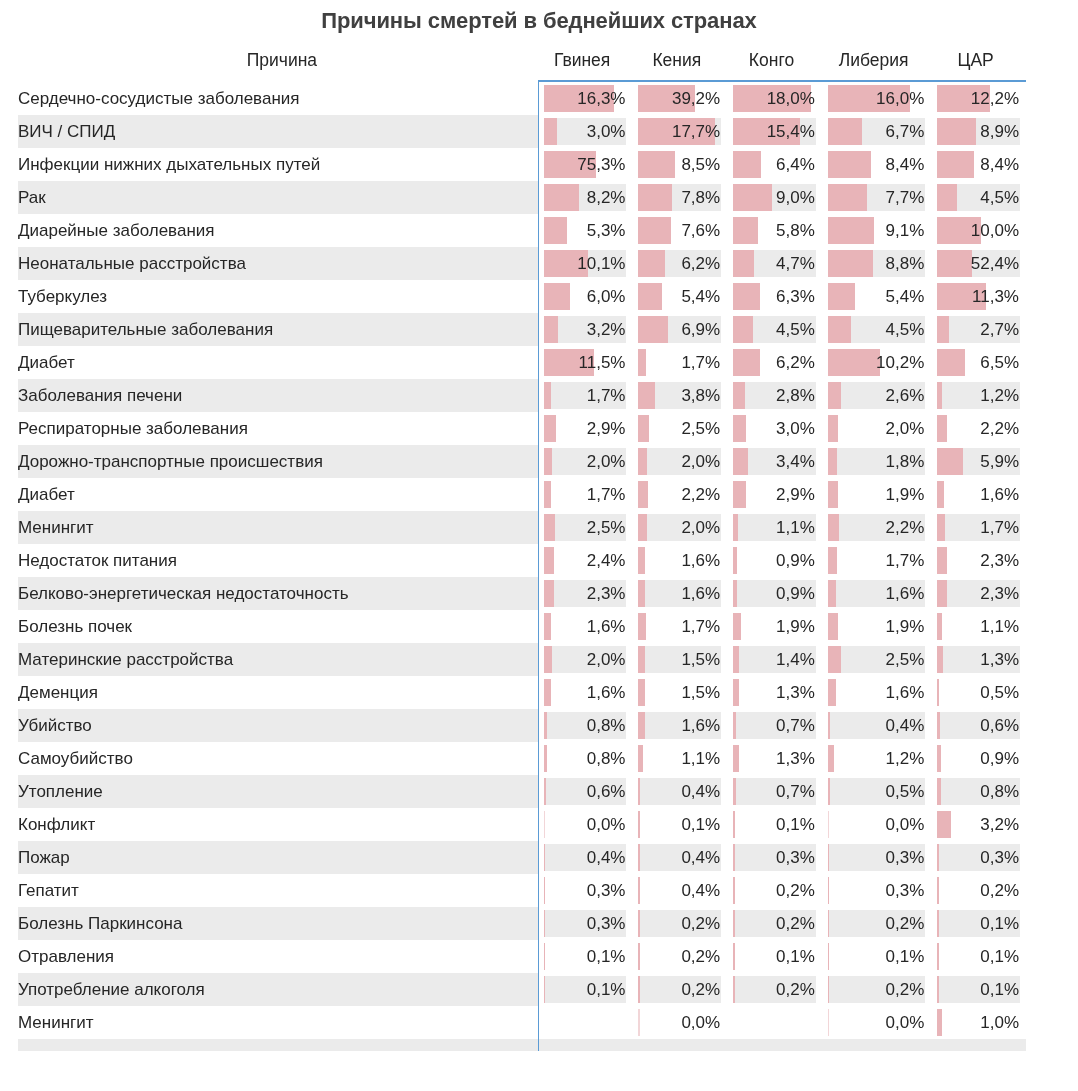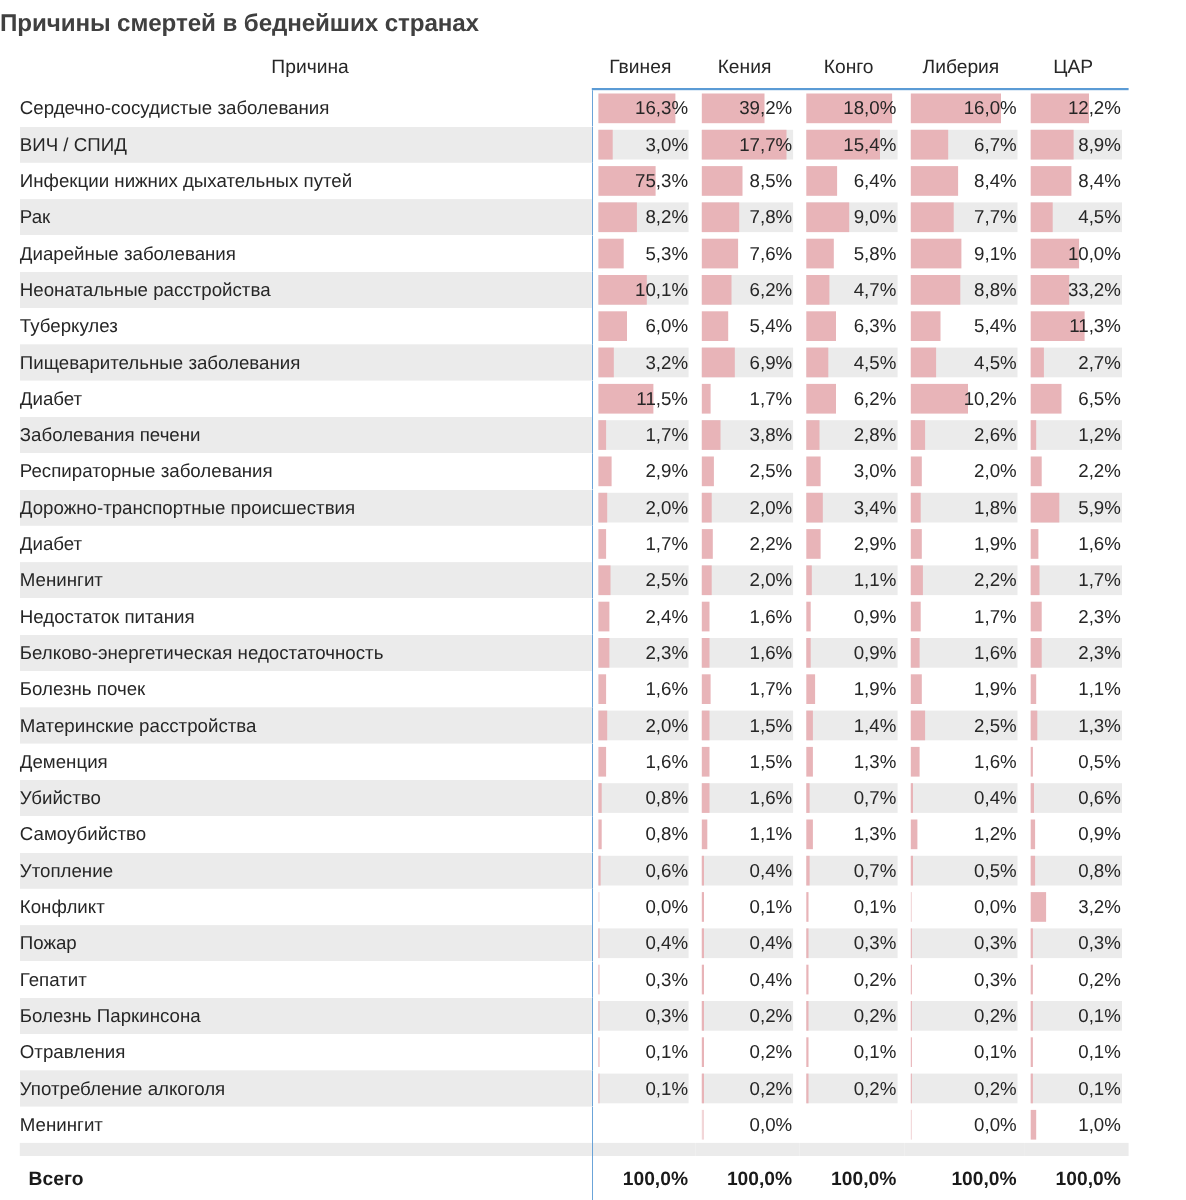--- a/index.html
+++ b/index.html
@@ -18,20 +18,21 @@
 
   #page {
     position: relative;
     width: 1078px;
     height: 1091px;
     box-sizing: border-box;
   }
 
   
   #title {
+    text-align: center;
     font-size: 22px;
     font-weight: bold;
     color: #404040;
     letter-spacing: -0.1px;
     padding-top: 6px;
     height: 34px;
     line-height: 30px;
     white-space: nowrap;
   }
 
@@ -414,21 +415,21 @@
             <div class="cellwrap">
               <div class="cellbg"></div>
               <div class="bar" style="width: 45px;"></div>
               <span class="num">8,8%</span>
             </div>
           </td>
           <td class="valcell">
             <div class="cellwrap">
               <div class="cellbg"></div>
               <div class="bar" style="width: 34.7px;"></div>
-              <span class="num">33,2%</span>
+              <span class="num">52,4%</span>
             </div>
           </td>
         </tr>
         <tr class="drow">
           <td class="cause">Туберкулез</td>
           <td class="valcell sep-left">
             <div class="cellwrap">
               <div class="cellbg"></div>
               <div class="bar" style="width: 26px;"></div>
               <span class="num">6,0%</span>
@@ -1301,24 +1302,16 @@
 
     <tfoot>
       <tr class="spacer">
         <td class="spacer-cause"></td>
         <td class="sep-left"></td>
         <td></td>
         <td></td>
         <td></td>
         <td></td>
       </tr>
-      <tr class="total">
-        <td class="cause">Всего</td>
-        <td class="totval sep-left">100,0%</td>
-        <td class="totval">100,0%</td>
-        <td class="totval">100,0%</td>
-        <td class="totval">100,0%</td>
-        <td class="totval">100,0%</td>
-      </tr>
     </tfoot>
   </table>
 
 </div>
 
 </body></html>

